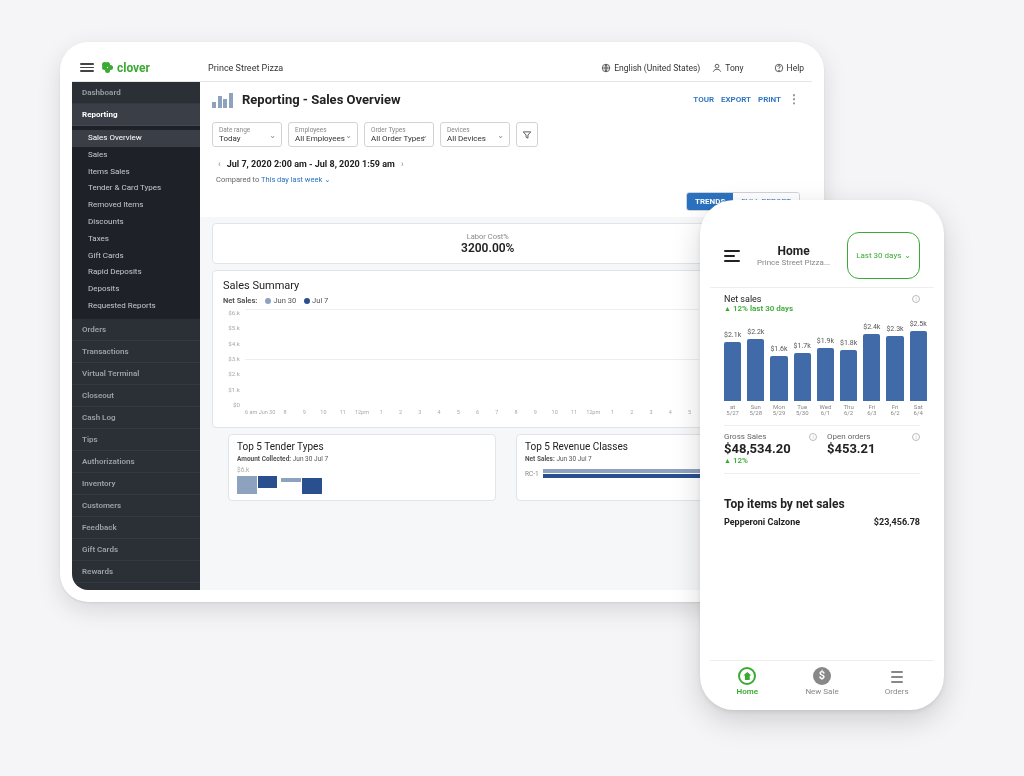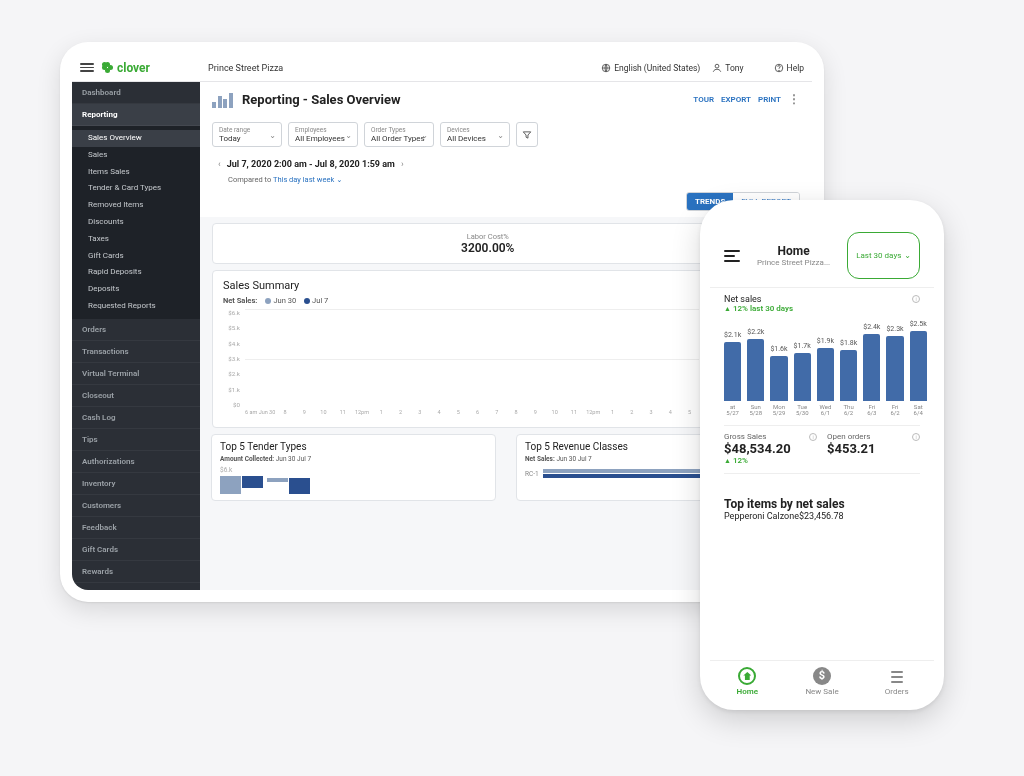--- a/index.html
+++ b/index.html
@@ -78,21 +78,21 @@
     border:1px solid #d0d4d9; border-radius:3px; padding:3px 6px; font-size:8px;
     display:flex; flex-direction:column; min-width:70px; position:relative; background:#fff;
   }
   .select .lbl { font-size:6.5px; color:#888;}
   .select .val { font-size:8px; color:#333; }
   .select .chev { position:absolute; right:5px; top:50%; transform:translateY(-50%); font-size:8px; color:#888;}
   .filter-btn { border:1px solid #d0d4d9; border-radius:3px; width:22px; display:flex; align-items:center; justify-content:center;}
 
   .daterow { display:flex; align-items:center; padding:6px 12px; background:#fff; font-size:9px; font-weight:700;}
   .daterow .nav { color:#888; font-weight:400; padding:0 6px; }
-  .compare { padding:0 28px 8px; font-size:7.5px; background:#fff; color:#666;}
+  .compare { padding:0 16px 8px; font-size:7.5px; background:#fff; color:#666;}
   .compare a { color:#2a72c0; text-decoration:none;}
 
   .tabs-row { display:flex; padding:0 12px 6px; background:#fff;}
   .tabs-row .spacer{flex:1;}
   .tabs-row .tabs { display:flex; border:1px solid #d0d4d9; border-radius:3px; overflow:hidden; font-size:8px;}
   .tabs .tab { padding:4px 8px; background:#fff; color:#2a72c0; }
   .tabs .tab.active { background:#2a72c0; color:#fff; font-weight:700;}
 
   .labor-card {
     margin:6px 12px; border:1px solid #e1e4e8; border-radius:4px; background:#fff;
@@ -124,21 +124,21 @@
   .bar { flex:1; }
   .bar.a{background:#8da2bf;} .bar.b{background:#2a4f8f;}
   .x-axis{position:absolute; bottom:0; left:22px; right:0; height:10px; display:flex; font-size:5.5px; color:#aaa;}
   .x-axis span { flex:1; text-align:center; white-space:nowrap;}
 
   .metric-list { width:90px; border-left:1px solid #eef0f2; display:flex; flex-direction:column;}
   .metric-list .m { flex:1; padding:5px 6px; font-size:7.5px; display:flex; align-items:center; gap:3px; border-bottom:1px solid #eef0f2;}
   .metric-list .m.sel { background:#eceff2; font-weight:700;}
   .info { width:8px; height:8px; border:1px solid #bbb; border-radius:50%; font-size:5px; display:inline-flex; align-items:center; justify-content:center; color:#bbb; margin-left:auto;}
 
-  .bottom-cards { display:flex; gap:20px; margin:0 11px;justify-content:center;}
+  .bottom-cards { display:flex; gap:20px; margin:0 28px;justify-content:center;}
   .mini-card { flex:1; border:1px solid #e1e4e8; border-radius:4px; background:#fff; padding:6px 8px;}
   .mini-card h4{font-size:10px; font-weight:400;}
   .mini-legend{font-size:6.5px; color:#555; margin:3px 0;}
 
   
   .phone {
     position: absolute;
     top: 200px; left: 700px;
     width: 244px; height: 510px;
     background: #fff;
@@ -172,21 +172,21 @@
   .bar-col .b { width:100%; background:#416ba8; border-radius:2px 2px 0 0;}
   .bar-col .lbl-bot { font-size:6px; color:#888; text-align:center; line-height:1.1;}
 
   .stats { display:flex; gap:10px; padding-top:6px; border-top:1px solid #eee;}
   .stat { flex:1;}
   .stat .l { font-size:8px; color:#666; display:flex; gap:2px; align-items:center;}
   .stat .v { font-size:13px; font-weight:700;}
 
   .top-items{padding-top:23px; border-top:1px solid #eee;}
   .top-items h4{font-size:12px; font-weight:700;}
-  .item-row{display:flex; font-size:9px;}
+  .item-row{display:flex; justify-content:space-between; margin-top:6px; font-size:9px;font-weight:bold;}
 
   .phone-nav{display:flex; border-top:1px solid #eee; padding:6px 0 4px;}
   .phone-nav .n { flex:1; text-align:center; font-size:8px; color:#888;}
   .phone-nav .n.active{color:#3aaa35; font-weight:600;}
   .phone-nav .ic{display:block; margin:0 auto 2px; width:18px; height:18px; border-radius:50%;}
   .ic.home{border:2px solid #3aaa35; position:relative;}
   .ic.home::after{content:""; position:absolute; inset:3px; background:#3aaa35; clip-path: polygon(50% 0, 100% 45%, 80% 45%, 80% 100%, 20% 100%, 20% 45%, 0 45%);}
   .ic.sale{background:#888; color:#fff; font-weight:700; font-size:11px; line-height:18px;}
   .ic.orders{ position:relative;}
   .ic.orders::before,.ic.orders::after{content:""; position:absolute; left:3px; right:3px; height:2px; background:#888; border-radius:1px;}

